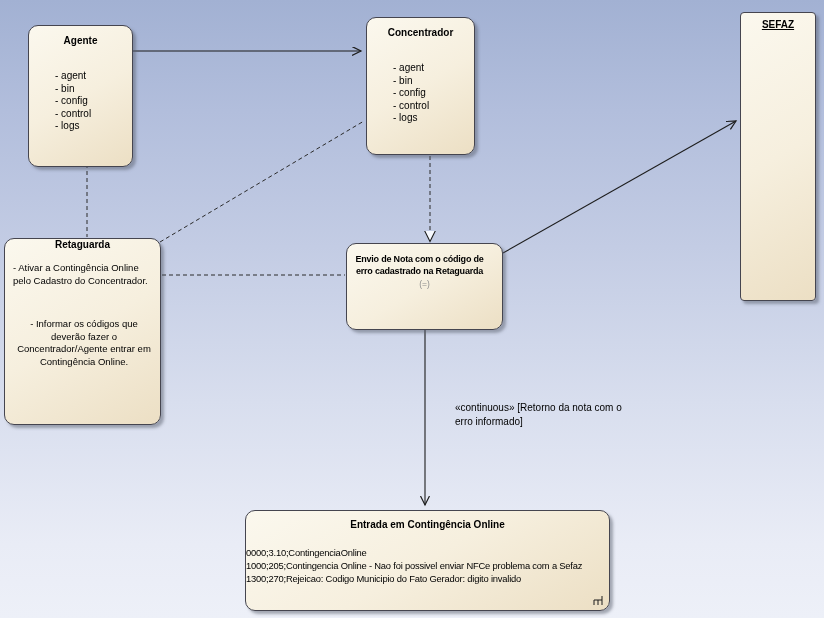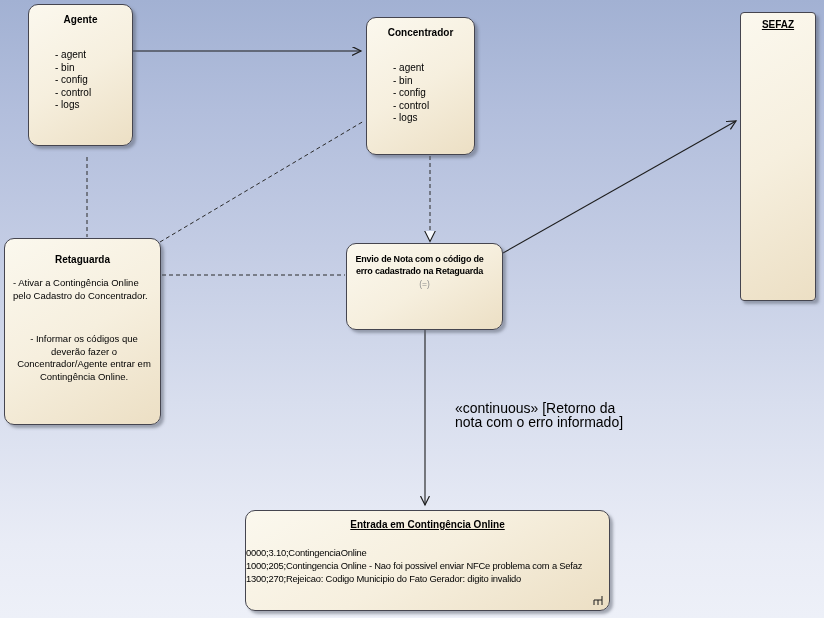--- a/index.html
+++ b/index.html
@@ -14,40 +14,40 @@
 
   .node {
     position:absolute; box-sizing:border-box; z-index:2;
     background:linear-gradient(150deg,#fbf8ee 0%,#f6efde 50%,#ecdfc4 100%);
     border:1.3px solid #45454f; border-radius:10px;
     box-shadow:3px 3px 3px rgba(90,95,110,0.5);
   }
   .node-title { font-size:10px; font-weight:bold; text-align:center; padding-top:9px; }
   .node-items { font-size:10px; line-height:12.5px; padding:24px 0 0 13px;margin-left:13px; }
 
-  .n-agente       { left:28px;  top:4px;  width:105px; height:142px; }
+  .n-agente       { left:28px;  top:25px;  width:105px; height:142px; }
   .n-concentrador { left:366px; top:17px;  width:109px; height:138px; }
   .n-sefaz        { left:740px; top:12px;  width:76px;  height:289px; border-radius:4px; }
   .n-sefaz .node-title { padding-top:6px; text-decoration:underline; }
   .n-retaguarda   { left:4px;   top:238px; width:157px; height:187px; }
-  .n-retaguarda .node-title { padding-top:15px; }
+  .n-retaguarda .node-title { padding-top:0; }
   .note-body { font-size:9.5px; line-height:12.5px; padding:12px 5px 0 8px; }
   .note-p2 { margin-top:31px;text-align:center; }
 
   .n-envio { left:346px; top:243px; width:157px; height:87px; }
   .n-envio .node-title { font-size:9px; letter-spacing:-0.2px; padding:10px 12px 0 2px; line-height:11.5px; }
   .envio-sub { font-size:8.5px; color:#8d8d8d; text-align:center; padding-top:2px; }
 
   .n-entrada { left:245px; top:510px; width:365px; height:101px; }
-  .n-entrada .node-title { padding-top:8px;text-decoration:underline; }
+  .n-entrada .node-title { padding-top:8px; }
   .entrada-lines { font-size:9.4px; letter-spacing:-0.2px; line-height:13px; white-space:nowrap; padding:16px 0 0 0; }
 
   .lbl-continuous {
     position:absolute; left:455px; top:401px; width:178px; z-index:2;
-    font-size:14px; line-height:14px;
+    font-size:10px; line-height:14px;
   }
   .rake { position:absolute; right:4px; bottom:3px; }
 </style>
 </head>
 <body>
 
 <div class="canvas">
 
   <svg class="wires">
     <defs>

